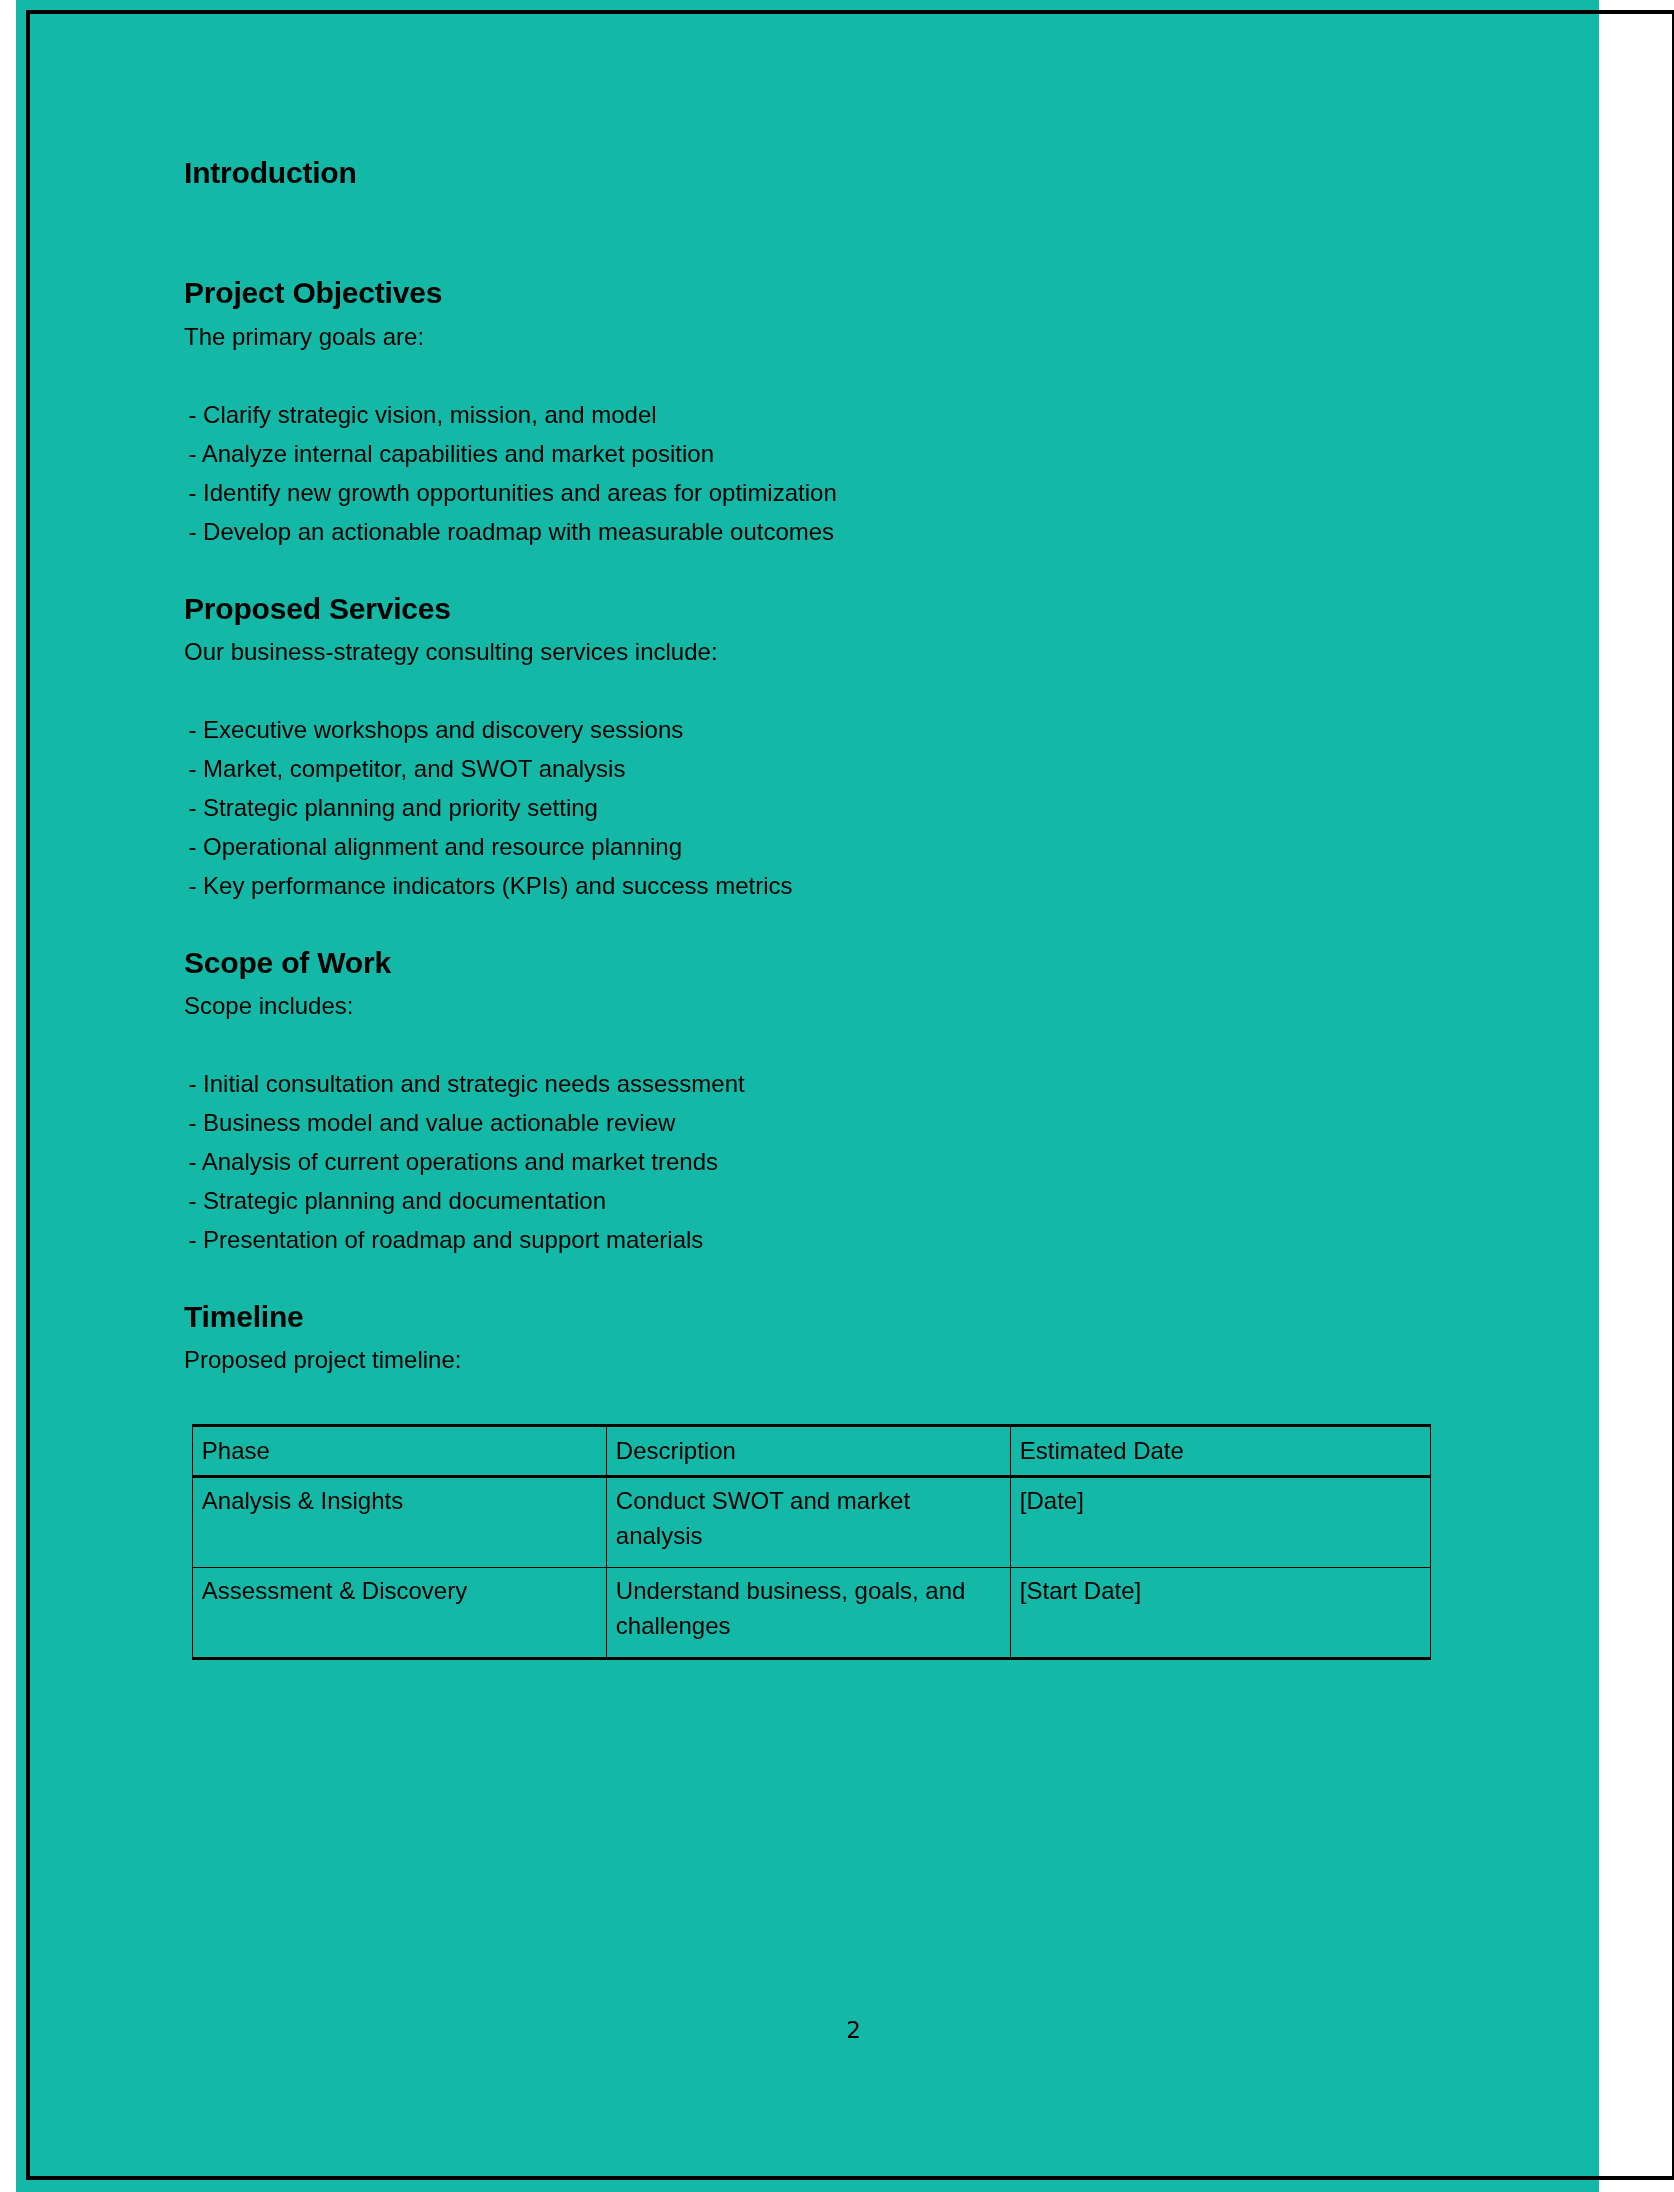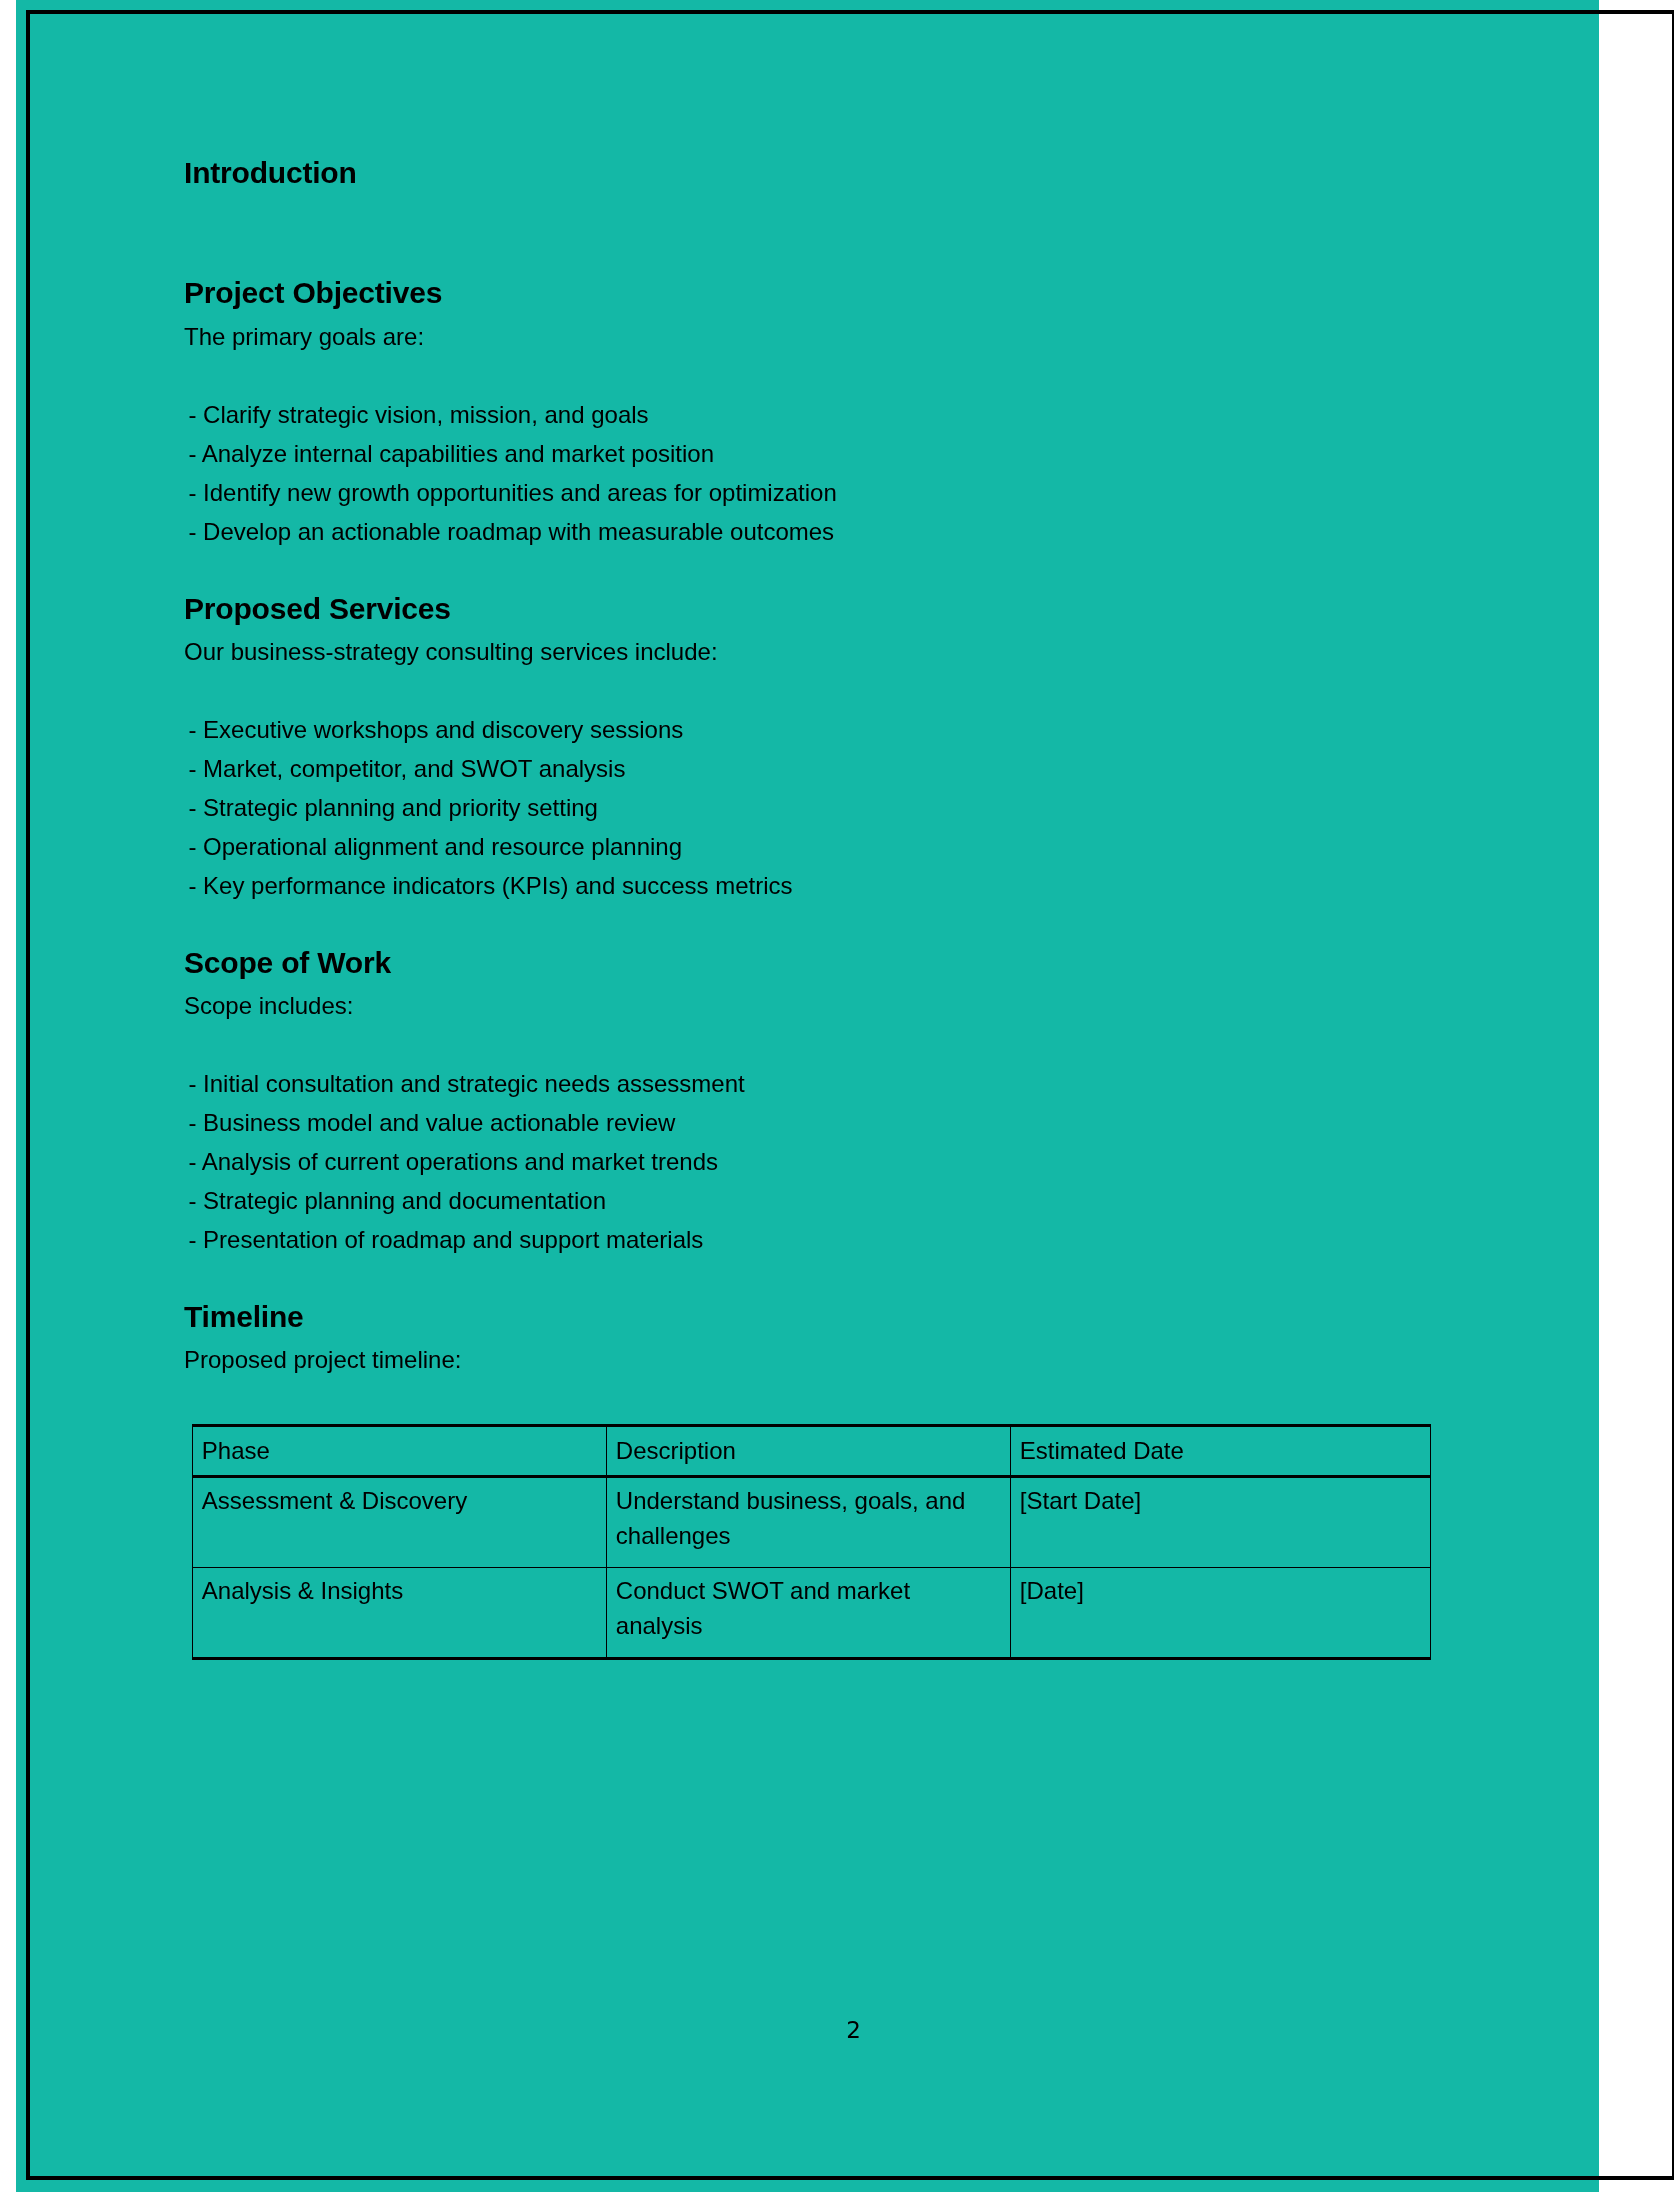--- a/index.html
+++ b/index.html
@@ -138,21 +138,21 @@
       <div class="gap-after-intro-para"></div>
     </div>
 
     <div class="gap-between-sections"></div>
 
     <div class="section">
       <h2 class="section-heading">Project Objectives</h2>
       <p class="body-text">The primary goals are:</p>
       <div class="gap-before-list"></div>
       <ul class="bullet-list">
-        <li>- Clarify strategic vision, mission, and goals</li>
+        <li>- Clarify strategic vision, mission, and model</li>
         <li>- Analyze internal capabilities and market position</li>
         <li>- Identify new growth opportunities and areas for optimization</li>
         <li>- Develop an actionable roadmap with measurable outcomes</li>
       </ul>
     </div>
 
     <div class="gap-between-sections"></div>
 
     <div class="section">
       <h2 class="section-heading">Proposed Services</h2>
@@ -198,29 +198,29 @@
         </colgroup>
         <thead>
           <tr>
             <th class="first-header">Phase</th>
             <th class="first-header">Description</th>
             <th class="first-header">Estimated Date</th>
           </tr>
         </thead>
         <tbody>
           <tr class="row-tall">
+            <td>Analysis &amp; Insights</td>
+            <td>Conduct SWOT and market analysis</td>
+            <td>[Date]</td>
+          </tr>
+          <tr class="row-tall">
             <td>Assessment &amp; Discovery</td>
             <td>Understand business, goals, and challenges</td>
             <td>[Start Date]</td>
           </tr>
-          <tr class="row-tall">
-            <td>Analysis &amp; Insights</td>
-            <td>Conduct SWOT and market analysis</td>
-            <td>[Date]</td>
-          </tr>
         </tbody>
       </table>
     </div>
 
   </div>
 
   <div id="page-number">2</div>
 
 </div>
 

